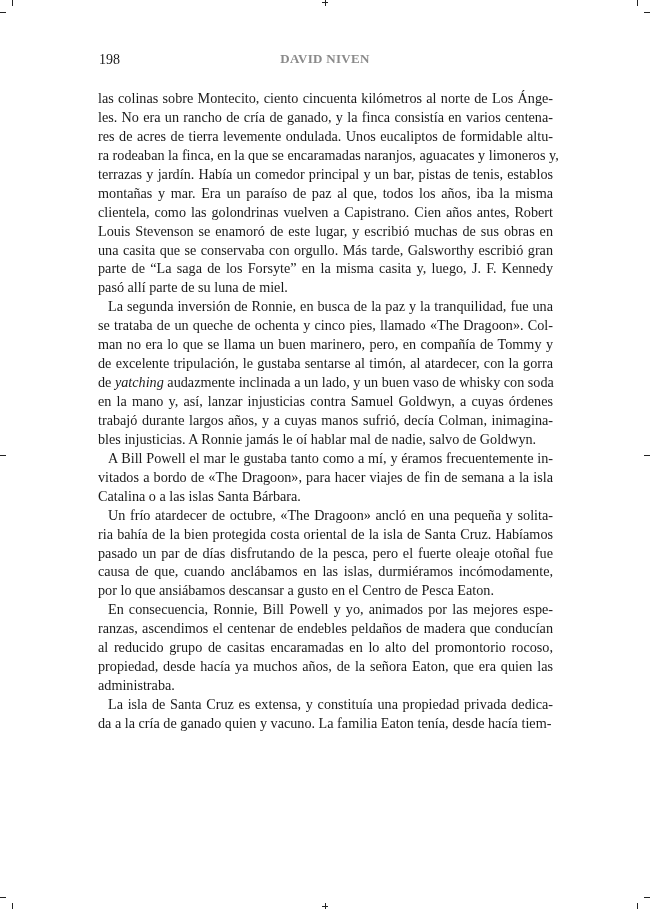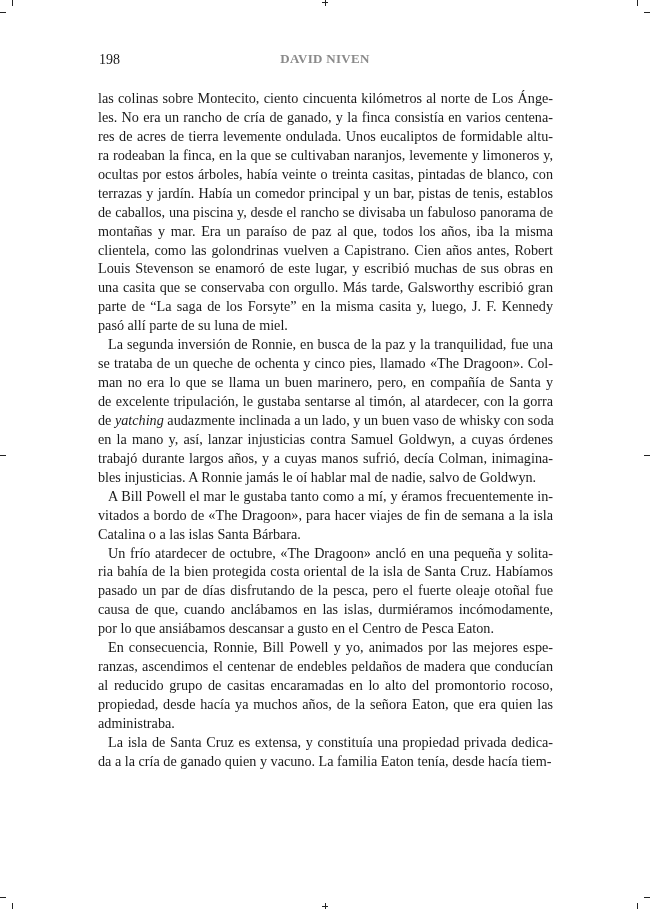--- a/index.html
+++ b/index.html
@@ -20,33 +20,31 @@
 <body>
 
 <div class="page">
   <div class="folio">198</div>
   <div class="running-head">DAVID NIVEN</div>
 
   <div class="body" id="body">
       <span class="line">las colinas sobre Montecito, ciento cincuenta kilómetros al norte de Los Ánge-</span>
       <span class="line">les. No era un rancho de cría de ganado, y la finca consistía en varios centena-</span>
       <span class="line">res de acres de tierra levemente ondulada. Unos eucaliptos de formidable altu-</span>
-      <span class="line">ra rodeaban la finca, en la que se cultivaban naranjos, levemente y limoneros y,</span>
-      <span class="line">ocultas por estos árboles, había veinte o treinta casitas, pintadas de blanco, con</span>
+      <span class="line">ra rodeaban la finca, en la que se encaramadas naranjos, aguacates y limoneros y,</span>
       <span class="line">terrazas y jardín. Había un comedor principal y un bar, pistas de tenis, establos</span>
-      <span class="line">de caballos, una piscina y, desde el rancho se divisaba un fabuloso panorama de</span>
       <span class="line">montañas y mar. Era un paraíso de paz al que, todos los años, iba la misma</span>
       <span class="line">clientela, como las golondrinas vuelven a Capistrano. Cien años antes, Robert</span>
       <span class="line">Louis Stevenson se enamoró de este lugar, y escribió muchas de sus obras en</span>
       <span class="line">una casita que se conservaba con orgullo. Más tarde, Galsworthy escribió gran</span>
       <span class="line">parte de “La saga de los Forsyte” en la misma casita y, luego, J. F. Kennedy</span>
       <span class="line last">pasó allí parte de su luna de miel.</span>
       <span class="line indent">La segunda inversión de Ronnie, en busca de la paz y la tranquilidad, fue una</span>
       <span class="line">se trataba de un queche de ochenta y cinco pies, llamado «The Dragoon». Col-</span>
-      <span class="line">man no era lo que se llama un buen marinero, pero, en compañía de Santa y</span>
+      <span class="line">man no era lo que se llama un buen marinero, pero, en compañía de Tommy y</span>
       <span class="line">de excelente tripulación, le gustaba sentarse al timón, al atardecer, con la gorra</span>
       <span class="line">de <i>yatching</i> audazmente inclinada a un lado, y un buen vaso de whisky con soda</span>
       <span class="line">en la mano y, así, lanzar injusticias contra Samuel Goldwyn, a cuyas órdenes</span>
       <span class="line">trabajó durante largos años, y a cuyas manos sufrió, decía Colman, inimagina-</span>
       <span class="line last">bles injusticias. A Ronnie jamás le oí hablar mal de nadie, salvo de Goldwyn.</span>
       <span class="line indent">A Bill Powell el mar le gustaba tanto como a mí, y éramos frecuentemente in-</span>
       <span class="line">vitados a bordo de «The Dragoon», para hacer viajes de fin de semana a la isla</span>
       <span class="line last">Catalina o a las islas Santa Bárbara.</span>
       <span class="line indent">Un frío atardecer de octubre, «The Dragoon» ancló en una pequeña y solita-</span>
       <span class="line">ria bahía de la bien protegida costa oriental de la isla de Santa Cruz. Habíamos</span>

